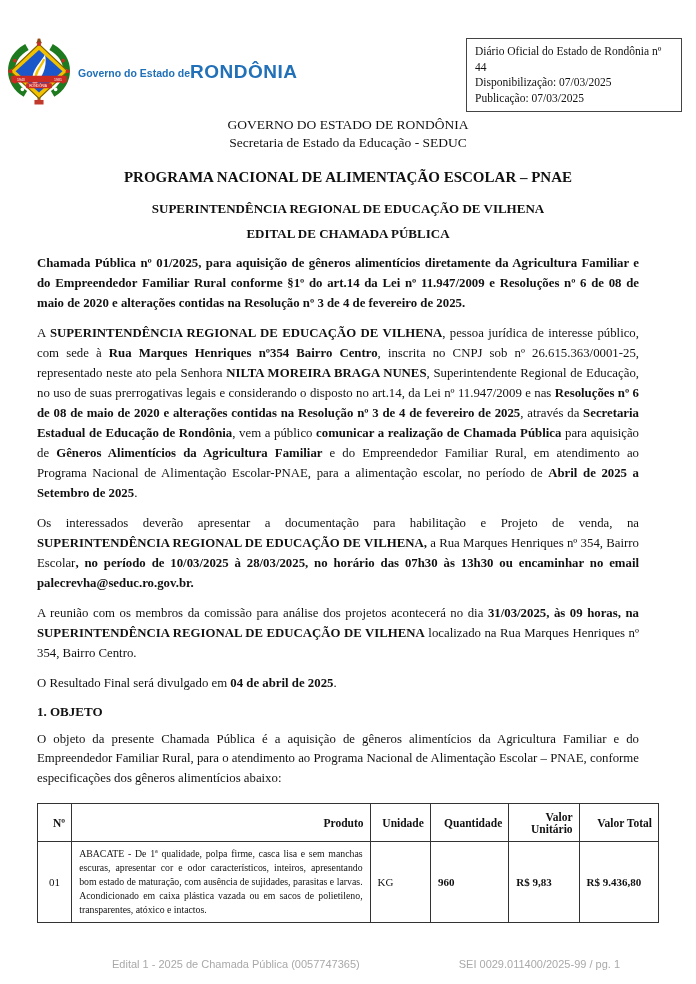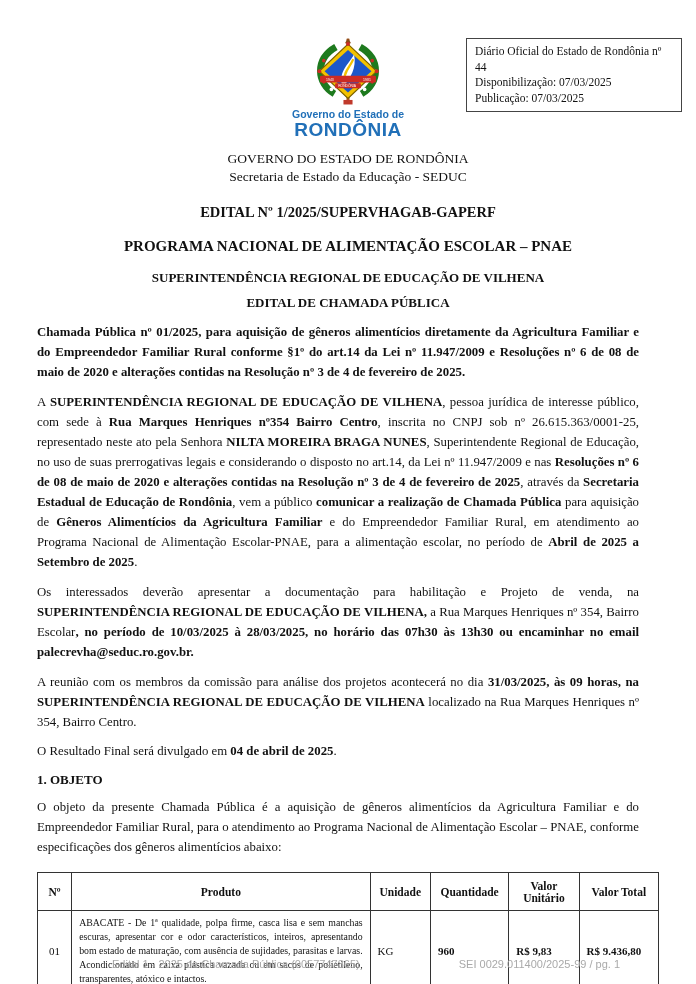--- a/index.html
+++ b/index.html
@@ -16,21 +16,21 @@
   .masthead-box {
     position:absolute; top:38px; right:14px;
     width:216px;
     border:1px solid #444;
     padding:5px 8px;
     font-size:11.5px; line-height:1.35;
   }
   
   .logo-block {
     padding-top:38px;
-    display:flex; flex-direction:column; align-items:center;
+    display:flex; flex-direction:row; align-items:center;
   }
   .crest { display:block; }
   .logo-caption-small {
     margin-top:2px;
     font-family:"Liberation Sans", sans-serif;
     font-size:10.5px; font-weight:bold; color:#2170b8;
   }
   .logo-caption-large {
     font-family:"Liberation Sans", sans-serif;
     font-size:19px; font-weight:bold; letter-spacing:0.5px; color:#2170b8;
@@ -57,21 +57,21 @@
     width:622px;
     margin-top:14px;
     border-collapse:collapse;
     table-layout:fixed;
   }
   .items-table th, .items-table td {
     border:1px solid #333;
     vertical-align:middle;
   }
   .items-table th {
-    font-size:11.5px; font-weight:bold; text-align:center;
+    font-size:11.5px; font-weight:bold; text-align:right;
     padding:5px 6px; height:38px;
   }
   .col-num   { width:34px; }
   .col-prod  { width:297px; }
   .col-unid  { width:60px; }
   .col-qtd   { width:78px; }
   .col-vu    { width:70px; }
   .col-vt    { width:79px; }
   .cell-num  { text-align:center; font-size:11px; }
   .cell-desc {
@@ -138,21 +138,20 @@
     </span>
     <div class="logo-caption-small">Governo do Estado de</div>
     <div class="logo-caption-large">RONDÔNIA</div>
   </div>
 
   <div class="org-header">
     <div>GOVERNO DO ESTADO DE RONDÔNIA</div>
     <div>Secretaria de Estado da Educação - SEDUC</div>
   </div>
 
-  <div class="doc-heading h-edital">EDITAL Nº 1/2025/SUPERVHAGAB-GAPERF</div>
   <div class="doc-heading h-programa">PROGRAMA NACIONAL DE ALIMENTAÇÃO ESCOLAR – PNAE</div>
   <div class="doc-heading h-super">SUPERINTENDÊNCIA REGIONAL DE EDUCAÇÃO DE VILHENA</div>
   <div class="doc-heading h-chamada">EDITAL DE CHAMADA PÚBLICA</div>
 
   <div class="content">
     <p class="para"><b>Chamada Pública nº 01/2025, para aquisição de gêneros alimentícios diretamente da Agricultura Familiar e do Empreendedor Familiar Rural conforme §1º do art.14 da Lei nº 11.947/2009 e Resoluções nº 6 de 08 de maio de 2020 e alterações contidas na Resolução nº 3 de 4 de fevereiro de 2025.</b></p>
     <p class="para"><span>A </span><b>SUPERINTENDÊNCIA REGIONAL DE EDUCAÇÃO DE VILHENA</b><span>, pessoa jurídica de interesse público, com sede à </span><b>Rua Marques Henriques nº354 Bairro Centro</b><span>, inscrita no CNPJ sob nº 26.615.363/0001-25, representado neste ato pela Senhora </span><b>NILTA MOREIRA BRAGA NUNES</b><span>, Superintendente Regional de Educação, no uso de suas prerrogativas legais e considerando o disposto no art.14, da Lei nº 11.947/2009 e nas </span><b>Resoluções nº 6 de 08 de maio de 2020 e alterações contidas na Resolução nº 3 de 4 de fevereiro de 2025</b><span>, através da </span><b>Secretaria Estadual de Educação de Rondônia</b><span>, vem a público </span><b>comunicar a realização de Chamada Pública</b><span> para aquisição de </span><b>Gêneros Alimentícios da Agricultura Familiar</b><span> e do Empreendedor Familiar Rural, em atendimento ao Programa Nacional de Alimentação Escolar-PNAE, para a alimentação escolar, no período de </span><b>Abril de 2025 a Setembro de 2025</b><span>.</span></p>
     <p class="para"><span>Os interessados deverão apresentar a documentação para habilitação e Projeto de venda, na </span><b>SUPERINTENDÊNCIA REGIONAL DE EDUCAÇÃO DE VILHENA,</b><span> a Rua Marques Henriques nº 354, Bairro Escolar</span><b>, no período de 10/03/2025 à 28/03/2025, no horário das 07h30 às 13h30 ou encaminhar no email palecrevha@seduc.ro.gov.br.</b></p>
     <p class="para"><span>A reunião com os membros da comissão para análise dos projetos acontecerá no dia </span><b>31/03/2025, às 09 horas, na SUPERINTENDÊNCIA REGIONAL DE EDUCAÇÃO DE VILHENA</b><span> localizado na Rua Marques Henriques nº 354, Bairro Centro.</span></p>
     <p class="para"><span>O Resultado Final será divulgado em </span><b>04 de abril de 2025</b><span>.</span></p>

